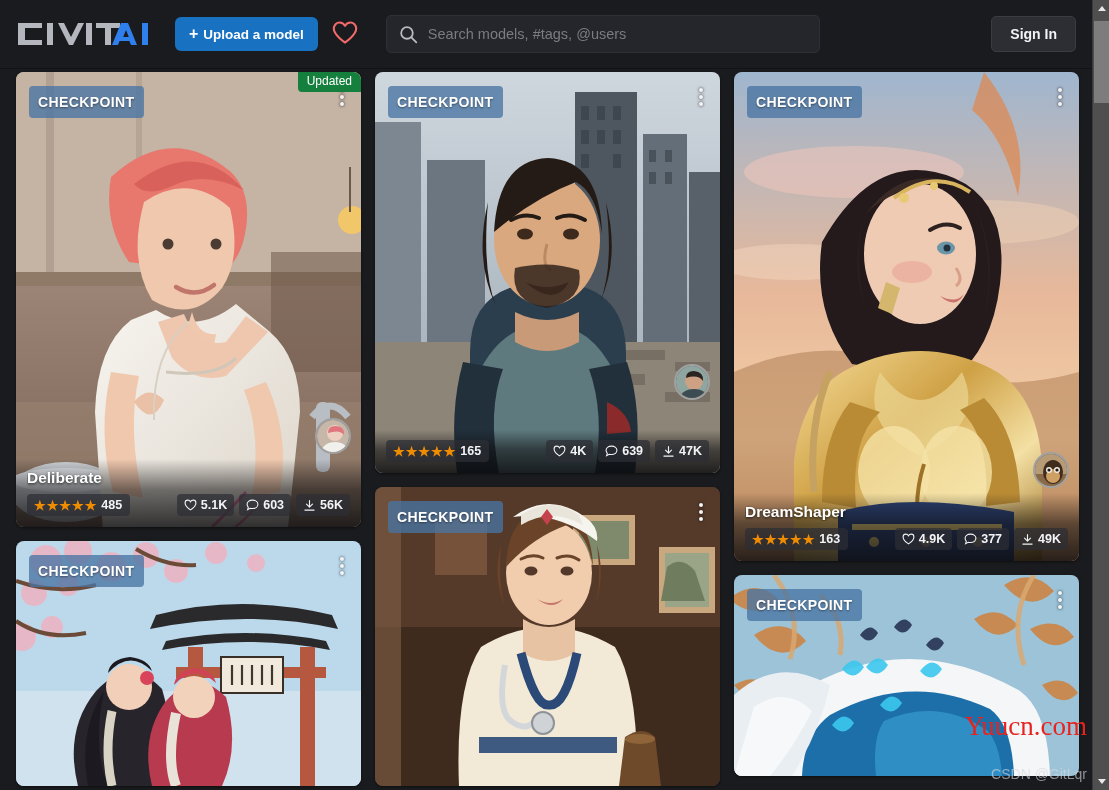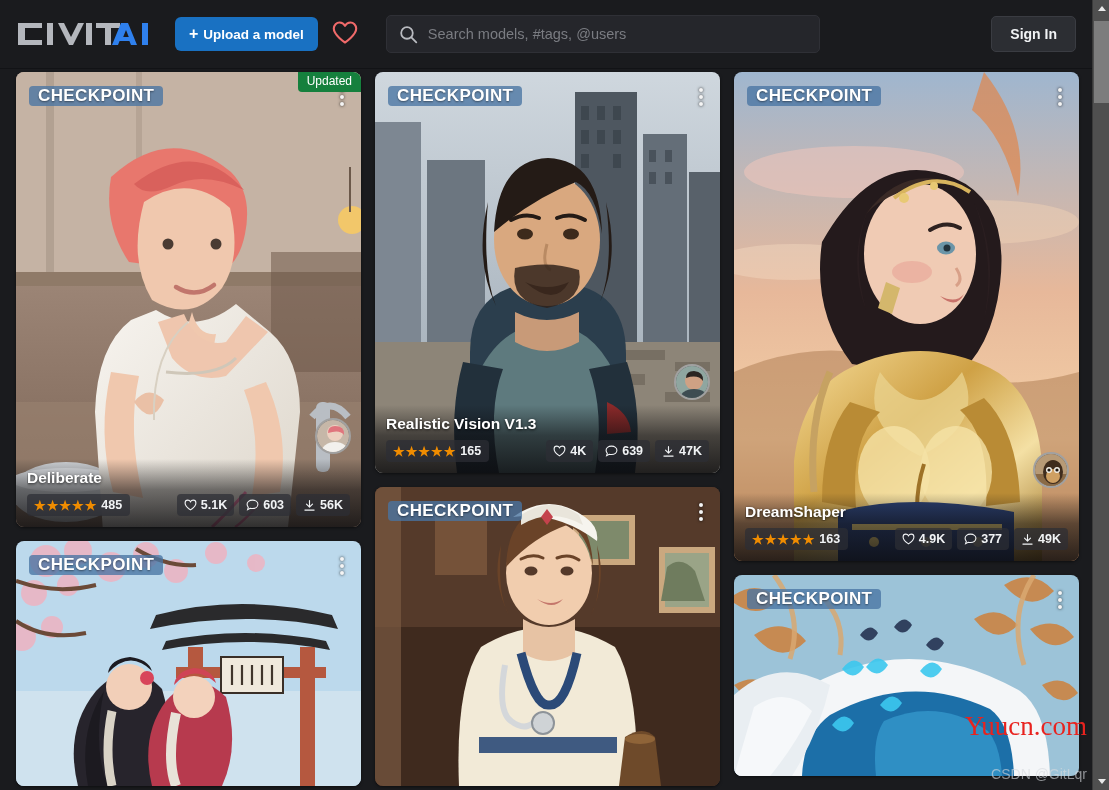--- a/index.html
+++ b/index.html
@@ -91,23 +91,23 @@
     width: 345px;
     border-radius: 8px;
     overflow: hidden;
     background: #2c2e33;
     cursor: pointer;
     box-shadow: 0 1px 3px rgba(0,0,0,.5);
   }
   .badge-checkpoint {
     position: absolute; top: 14px; left: 13px;
     background: rgba(73,116,163,.78);
-    color: #fff; font-size: 17px; font-weight: 700;
+    color: #fff; font-size: 14px; font-weight: 700;
     letter-spacing: .4px;
-    padding: 0 9px; border-radius: 4px;
+    padding: 8px 9px; border-radius: 4px;
     z-index: 5;
     text-shadow: 0 1px 2px rgba(0,0,0,.45);
   }
   .badge-updated {
     position: absolute; top: -1px; right: 0;
     background: #15803d; color: #fff;
     font-size: 12px; font-weight: 400;
     padding: 3px 9px 4px; border-radius: 0 0 0 4px;
     z-index: 7;
   }
@@ -469,21 +469,20 @@
           </div>
         <div class="avatar" style="bottom:73px">
           <svg width="36" height="36" viewBox="0 0 36 36">
             <rect width="36" height="36" fill="#8fa6a0"></rect>
             <circle cx="18" cy="15" r="9" fill="#cfa184"></circle>
             <path d="M18 5 q10 1 9 10 q-5 -7 -17 -3 q0 -7 8 -7z" fill="#2b2522"></path>
             <ellipse cx="18" cy="34" rx="15" ry="11" fill="#3d4c52"></ellipse>
           </svg>
         </div>
         <div class="card-footer">
-          <div class="card-title">Realistic Vision V1.3</div>
           <div class="stats-row">
             <div class="pill rating">
               <span class="stars">
                 <span class="star">★</span>
                   <span class="star">★</span>
                   <span class="star">★</span>
                   <span class="star">★</span>
                   <span class="star">★</span>
               </span>
               <span>165</span>

